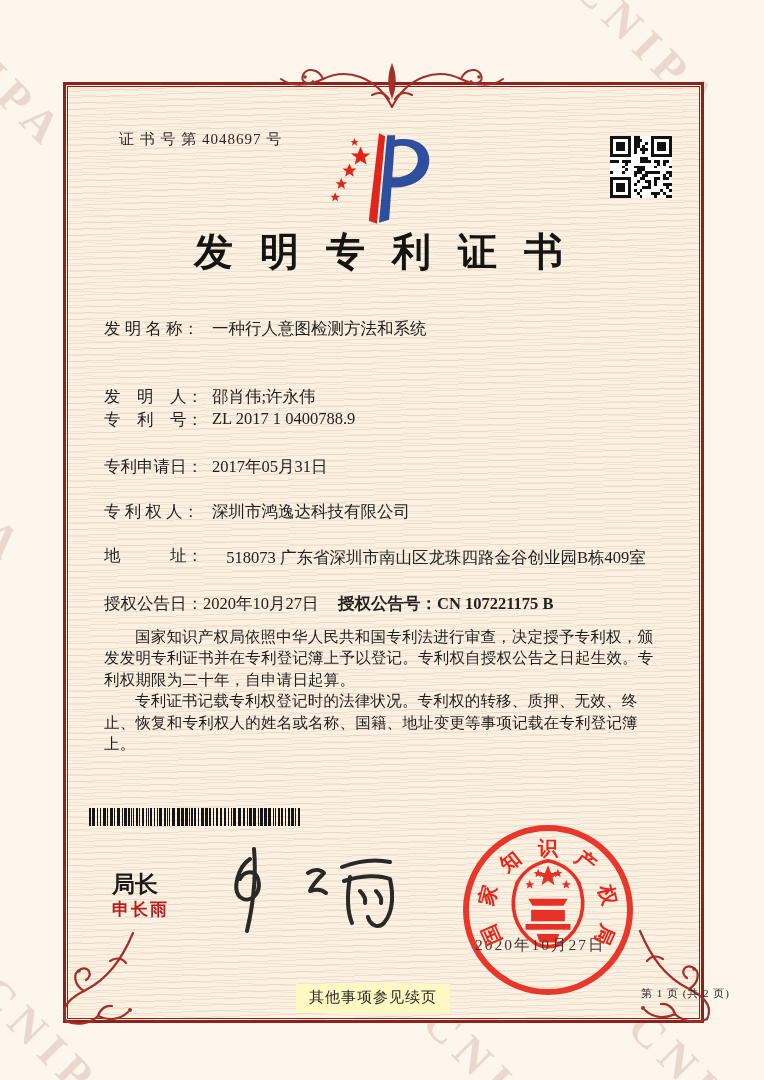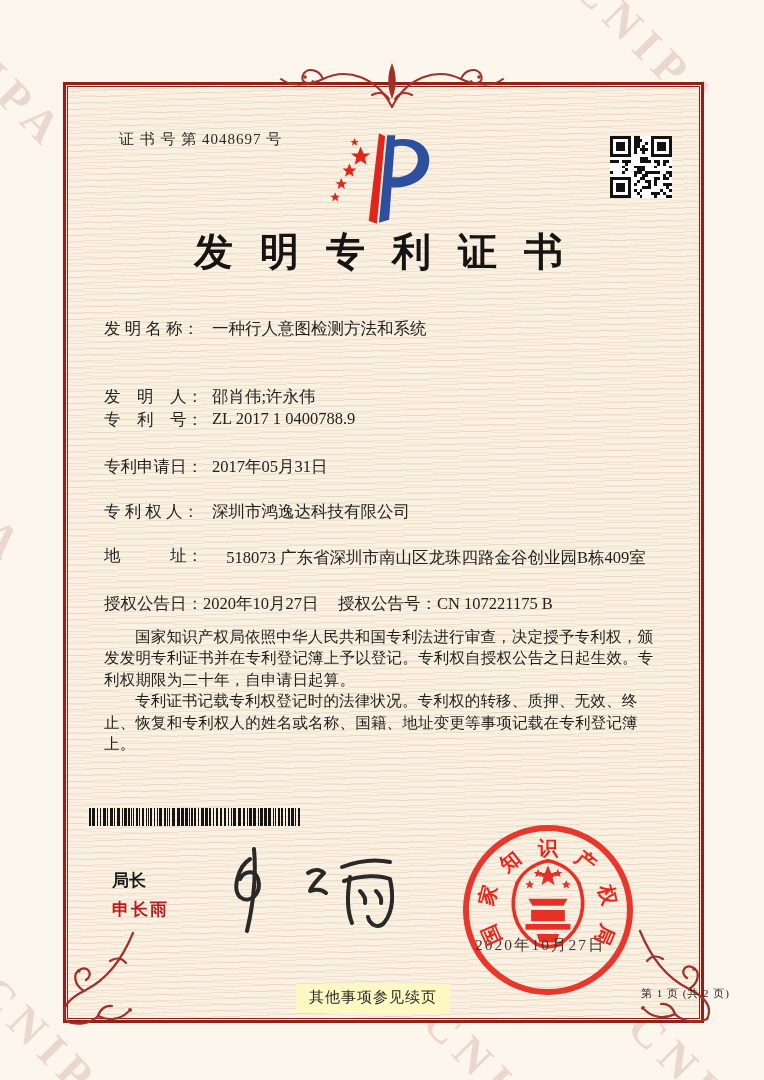--- a/index.html
+++ b/index.html
@@ -27,31 +27,31 @@
   .logo{position:absolute;left:326px;top:130px;width:110px;height:98px;}
   .qr{position:absolute;left:610px;top:136px;width:62px;height:62px;background:#fff;}
   .title{position:absolute;left:0;right:0;top:225px;text-align:center;font-size:39px;font-weight:700;
          color:#161412;letter-spacing:27px;padding-left:20px;}
 
   
   .row{position:absolute;left:104px;font-size:16.5px;color:#242220;white-space:nowrap;}
   .lbl{display:inline-block;width:108px;vertical-align:top;}
   .val{display:inline-block;vertical-align:top;white-space:normal;}
   .val-wrap{width:448px;line-height:26px;text-align:center;}
-  .pair2{position:absolute;left:234px;top:0;}
+  .pair2{position:absolute;left:234px;top:0;font-weight:bold;}
 
   
   .paras{position:absolute;left:104px;top:626px;width:560px;font-size:15.5px;line-height:21.4px;
          color:#201e1c;letter-spacing:.2px;}
   .paras p{margin:0;text-indent:2em;}
 
   .barcode{position:absolute;left:89px;top:808px;width:216px;height:18px;}
 
   .officer-title{position:absolute;left:112px;top:869px;font-family:"Liberation Sans","DejaVu Sans",sans-serif;
-                 font-size:17px;font-weight:600;color:#1c1a18;}
+                 font-size:23px;font-weight:600;color:#1c1a18;}
   .officer-name{position:absolute;left:112px;top:898px;font-family:"Liberation Sans","DejaVu Sans",sans-serif;
                 font-size:17px;font-weight:600;color:#b91c1c;letter-spacing:2px;}
   .signature{position:absolute;left:220px;top:843px;width:190px;height:92px;}
 
   
   .seal{position:absolute;left:463px;top:825px;width:170px;height:170px;}
   .seal-ring{position:absolute;inset:0;border:6px solid rgba(230,39,28,.92);border-radius:50%;}
   .seal-char{position:absolute;width:22px;height:24px;font-size:20px;font-weight:700;
              color:var(--seal-red,#e6271c);text-align:center;line-height:24px;}
   .seal-emblem{position:absolute;left:40px;top:30px;width:90px;height:96px;opacity:.95;}

